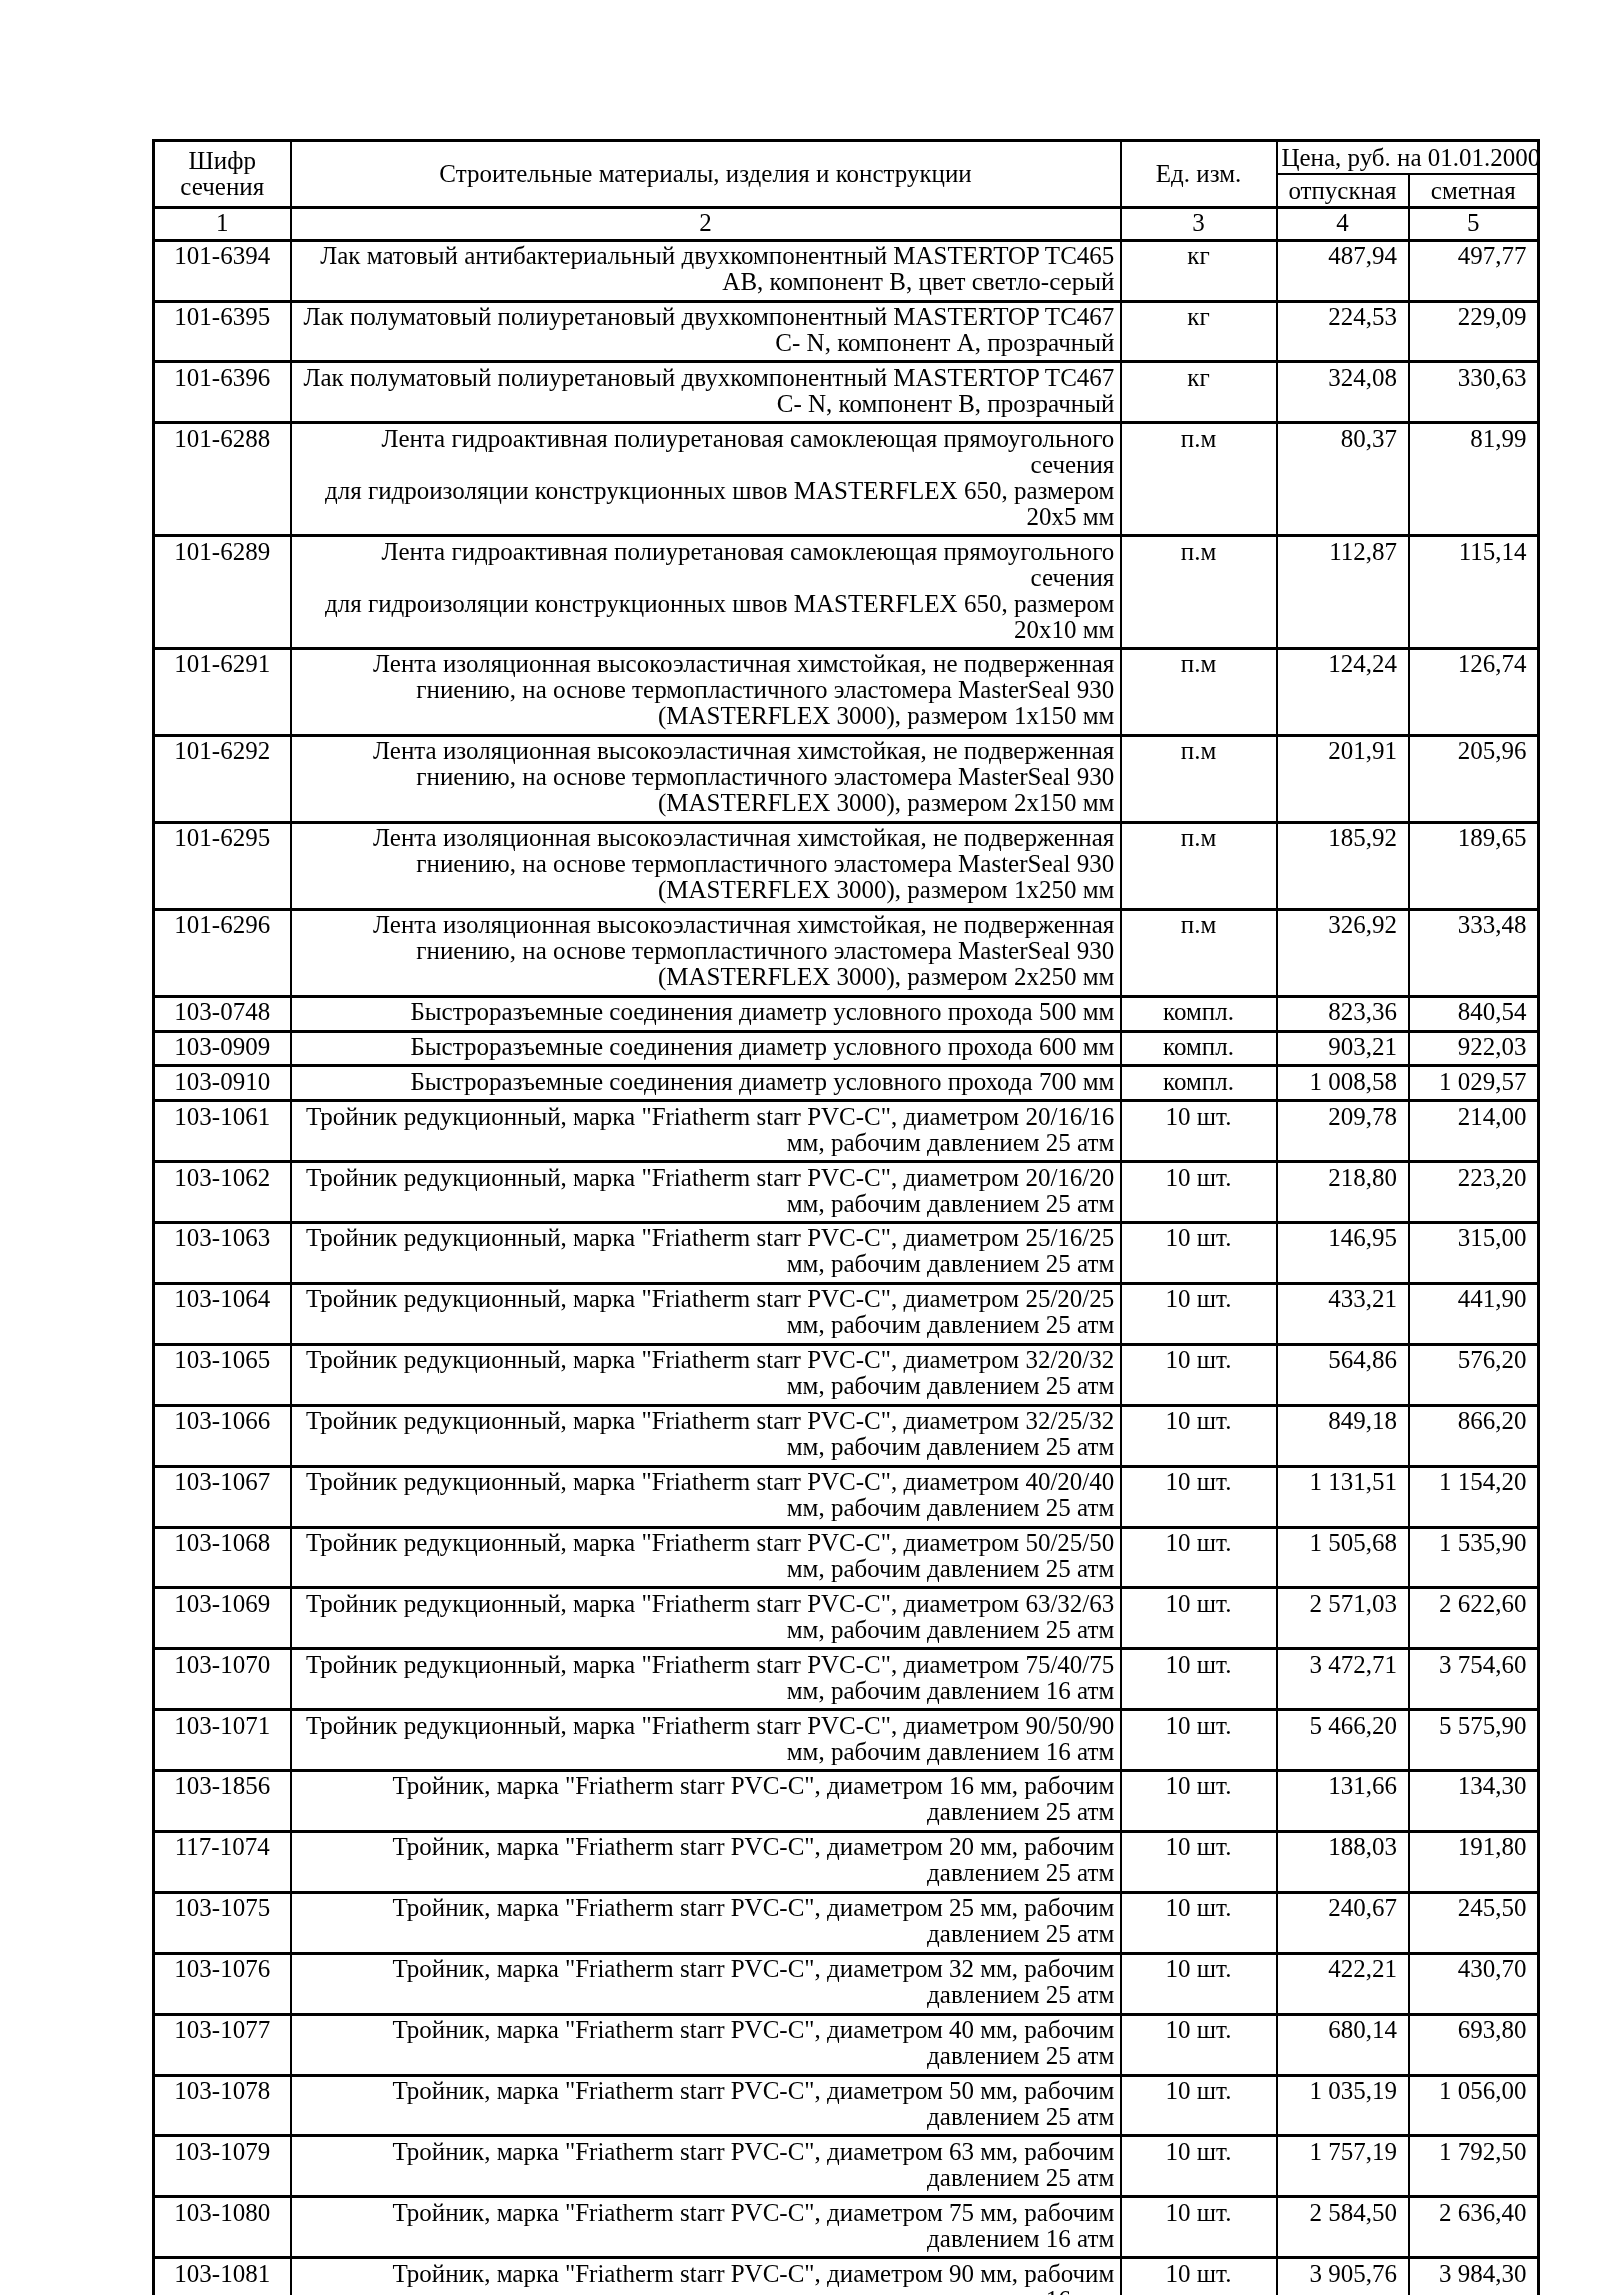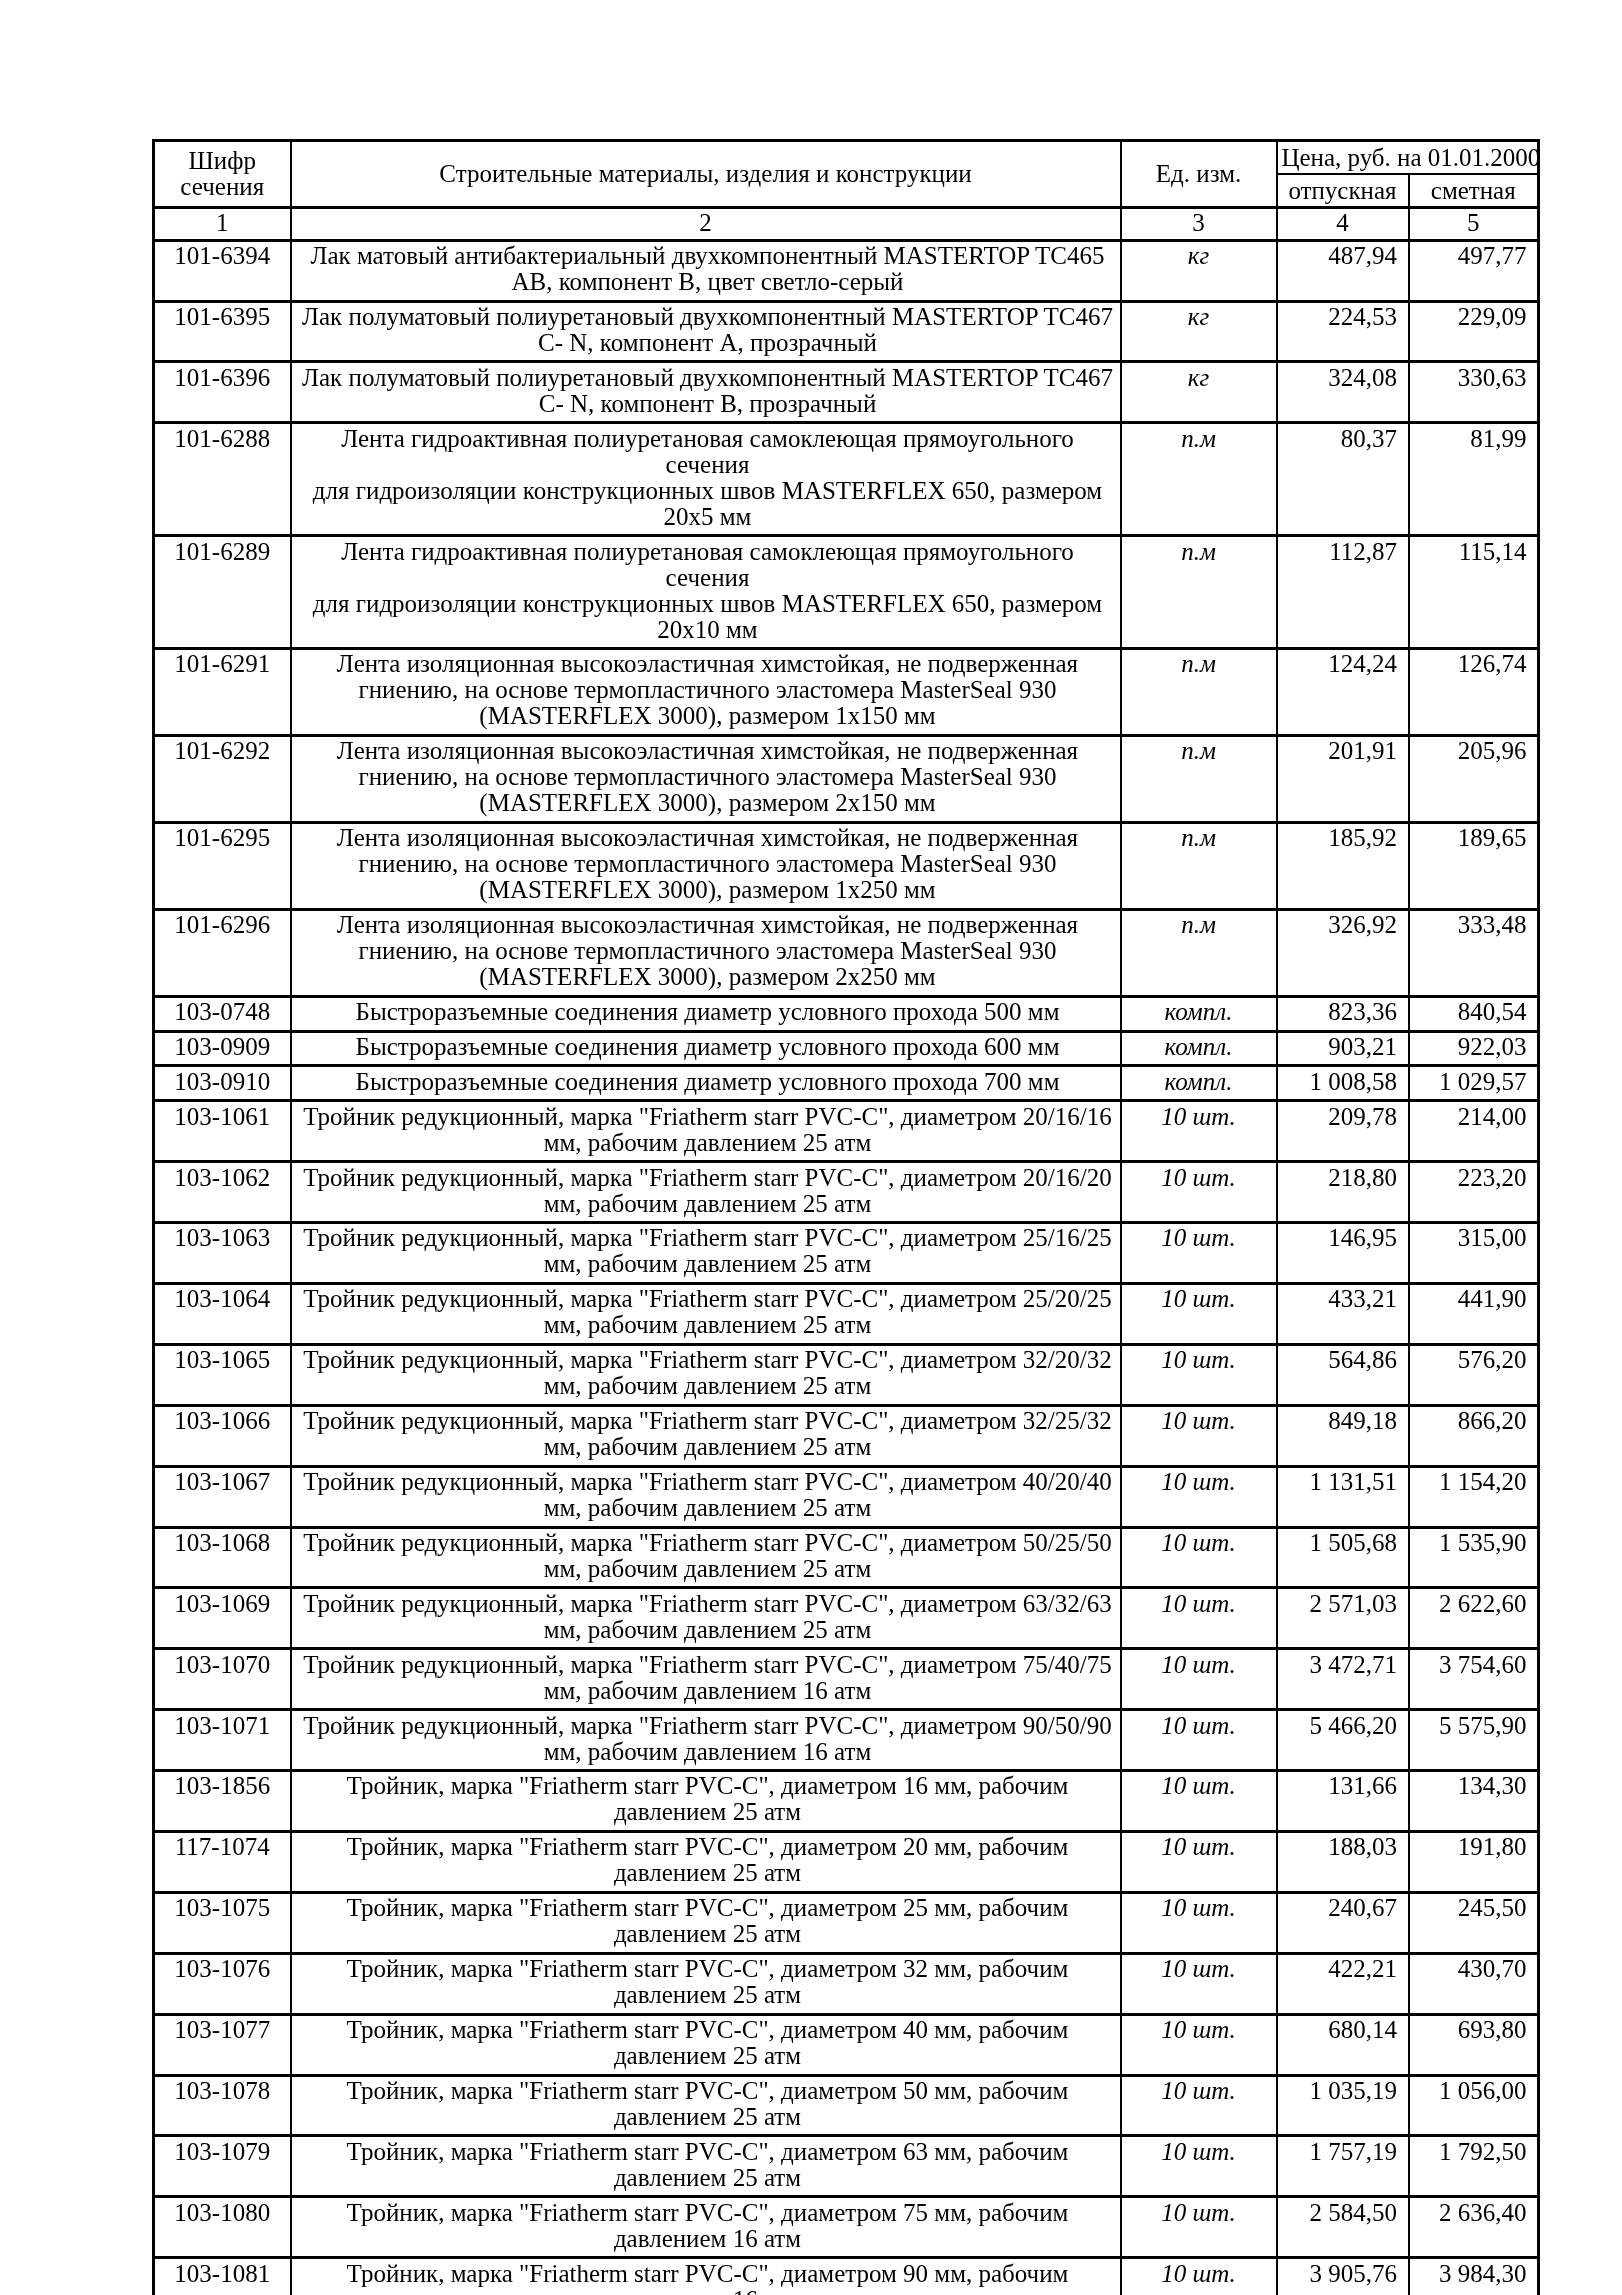--- a/index.html
+++ b/index.html
@@ -56,25 +56,25 @@
     text-align: center;
     vertical-align: middle;
     padding: 0.7px 0 2.6px 0;
   }
   tbody td {
     border-top-width: 3.3px;
     border-bottom-width: 3.3px;
   }
   td.c-code { text-align: center; padding: 1.3px 2.6px 4.6px 2.6px; }
   td.c-name {
-    text-align: center;
+    text-align: right;
     padding: 1.3px 5.2px 4.6px 9.2px;
     white-space: pre-line;
   }
-  td.c-unit { text-align: center; padding: 1.3px 2.6px 4.6px 2.6px; font-style: italic; }
+  td.c-unit { text-align: center; padding: 1.3px 2.6px 4.6px 2.6px; }
   td.c-p1, td.c-p2 { text-align: right; padding: 1.3px 10.5px 4.6px 2.6px; }
 </style>
 </head>
 <body>
 
 <div class="sheet">
   <table class="price-table">
     <colgroup>
       <col style="width:137px">
       <col style="width:830px">

